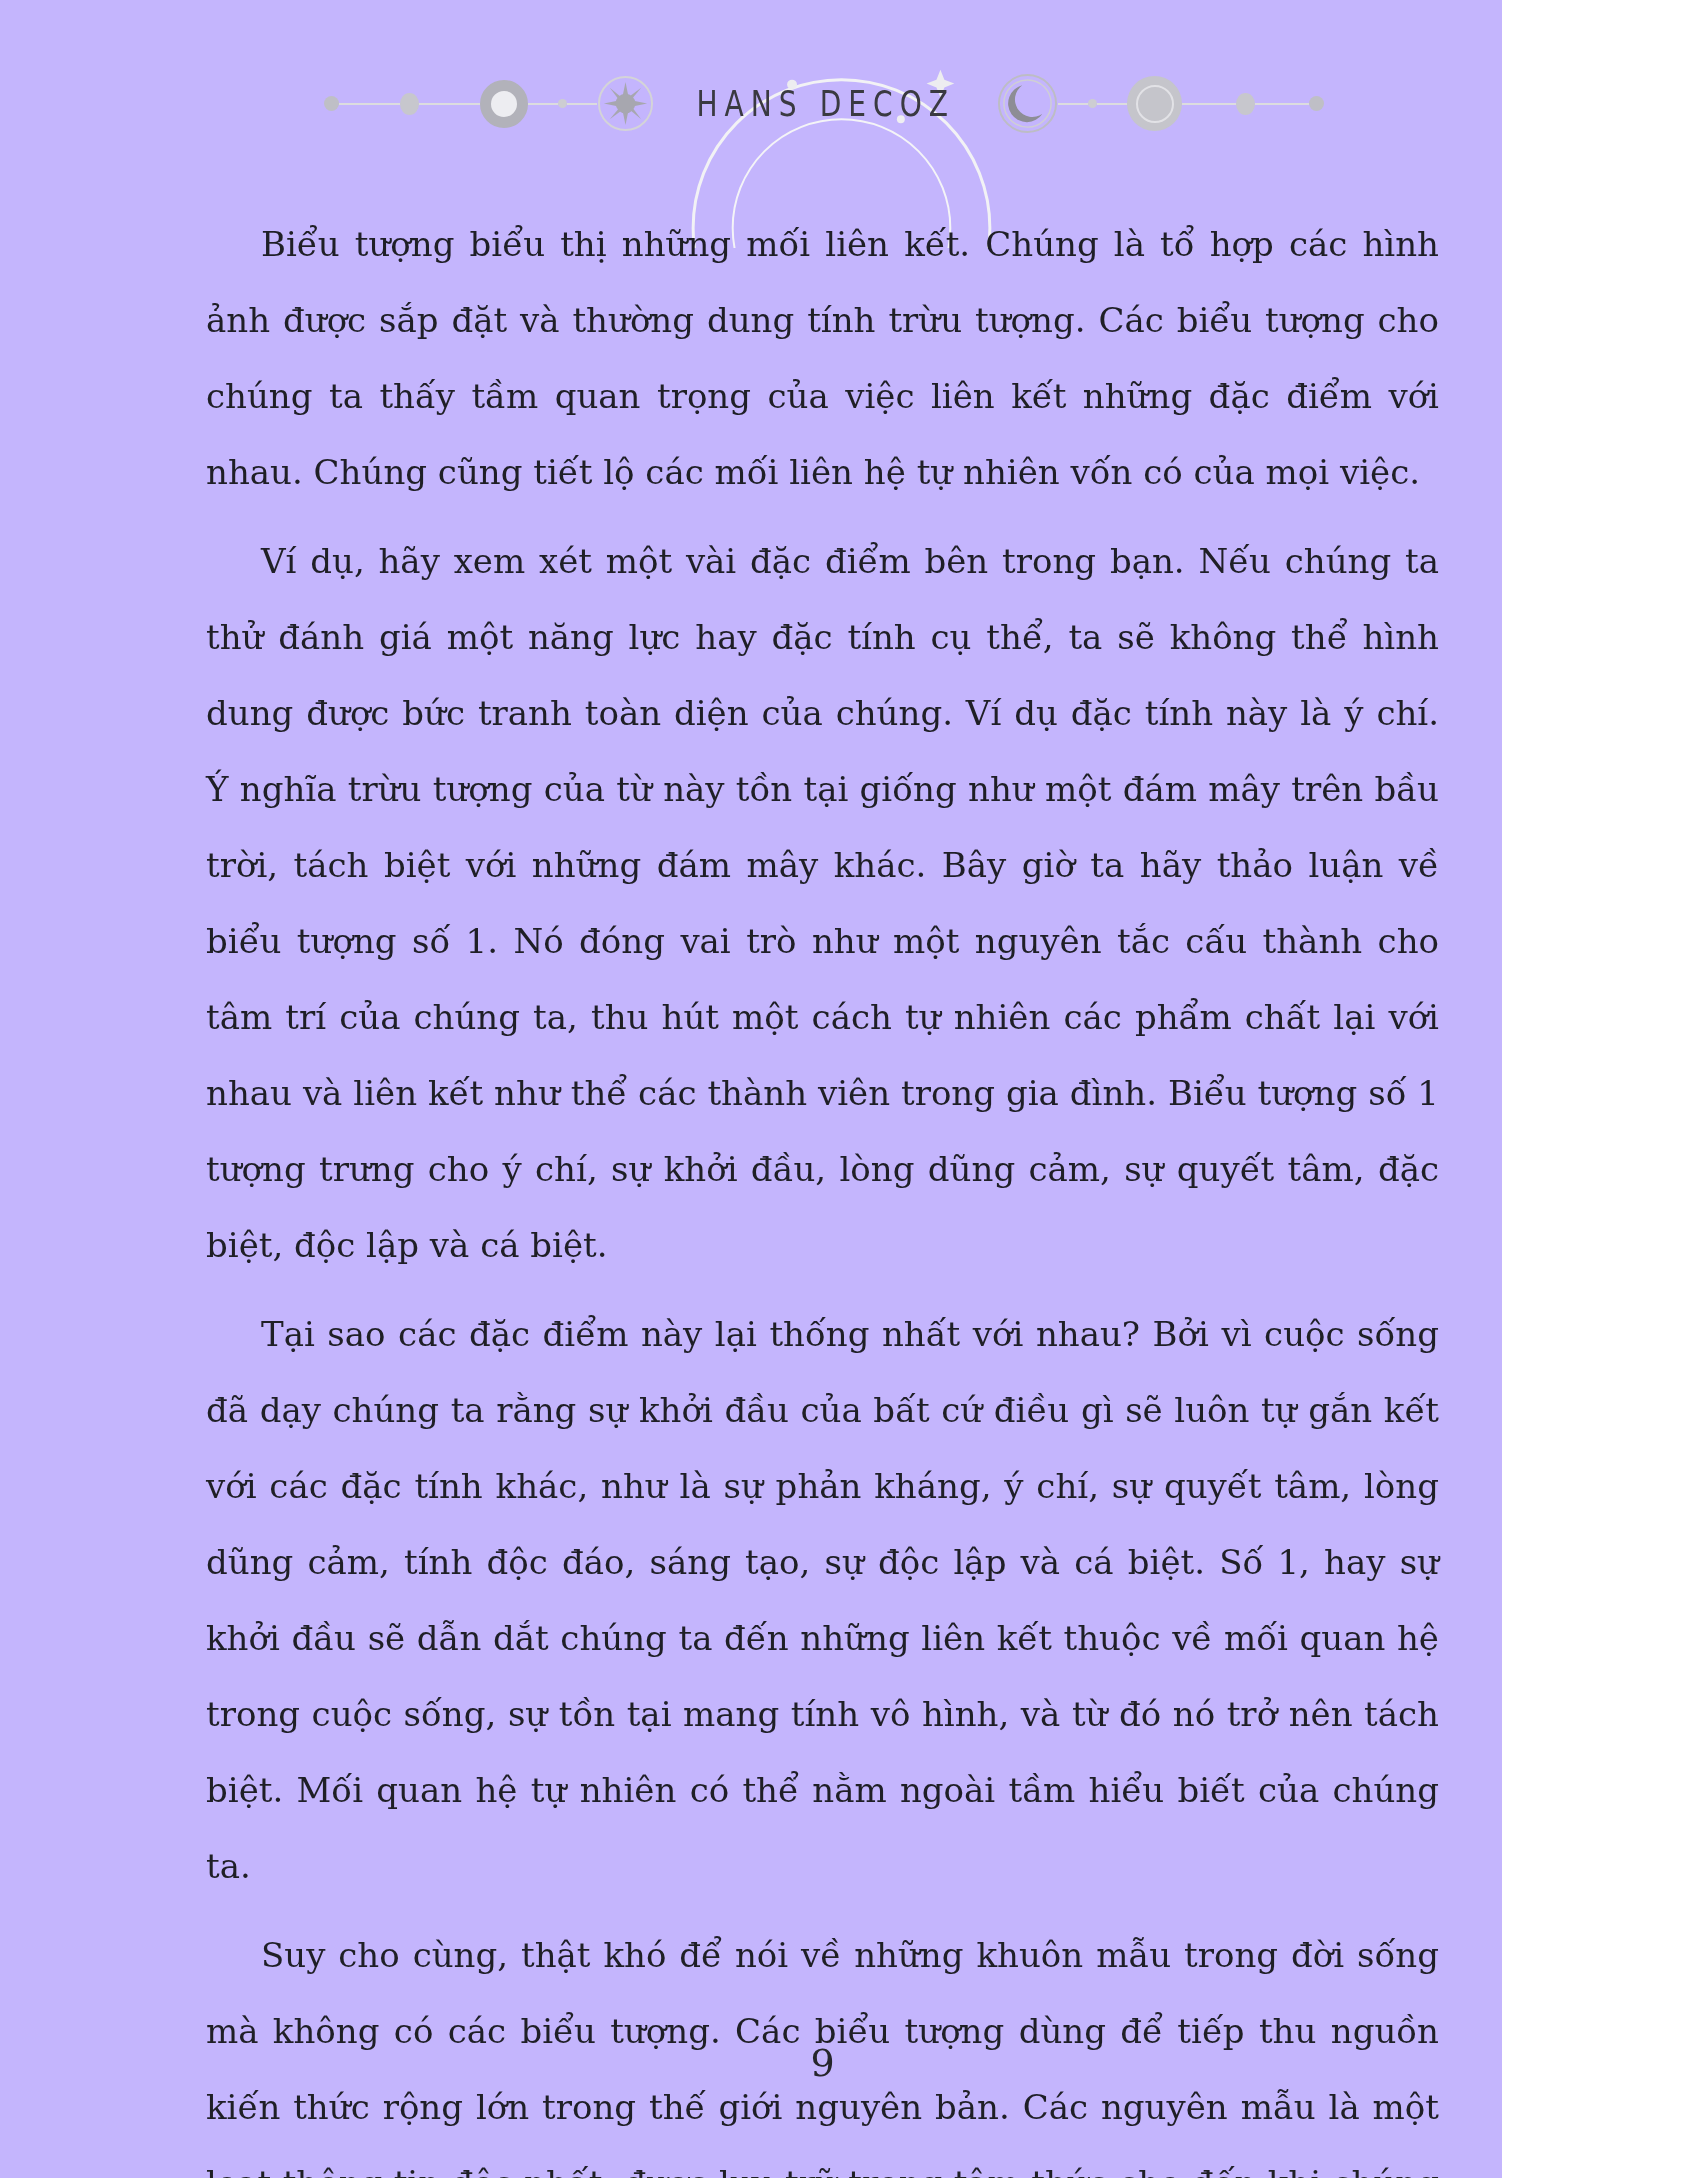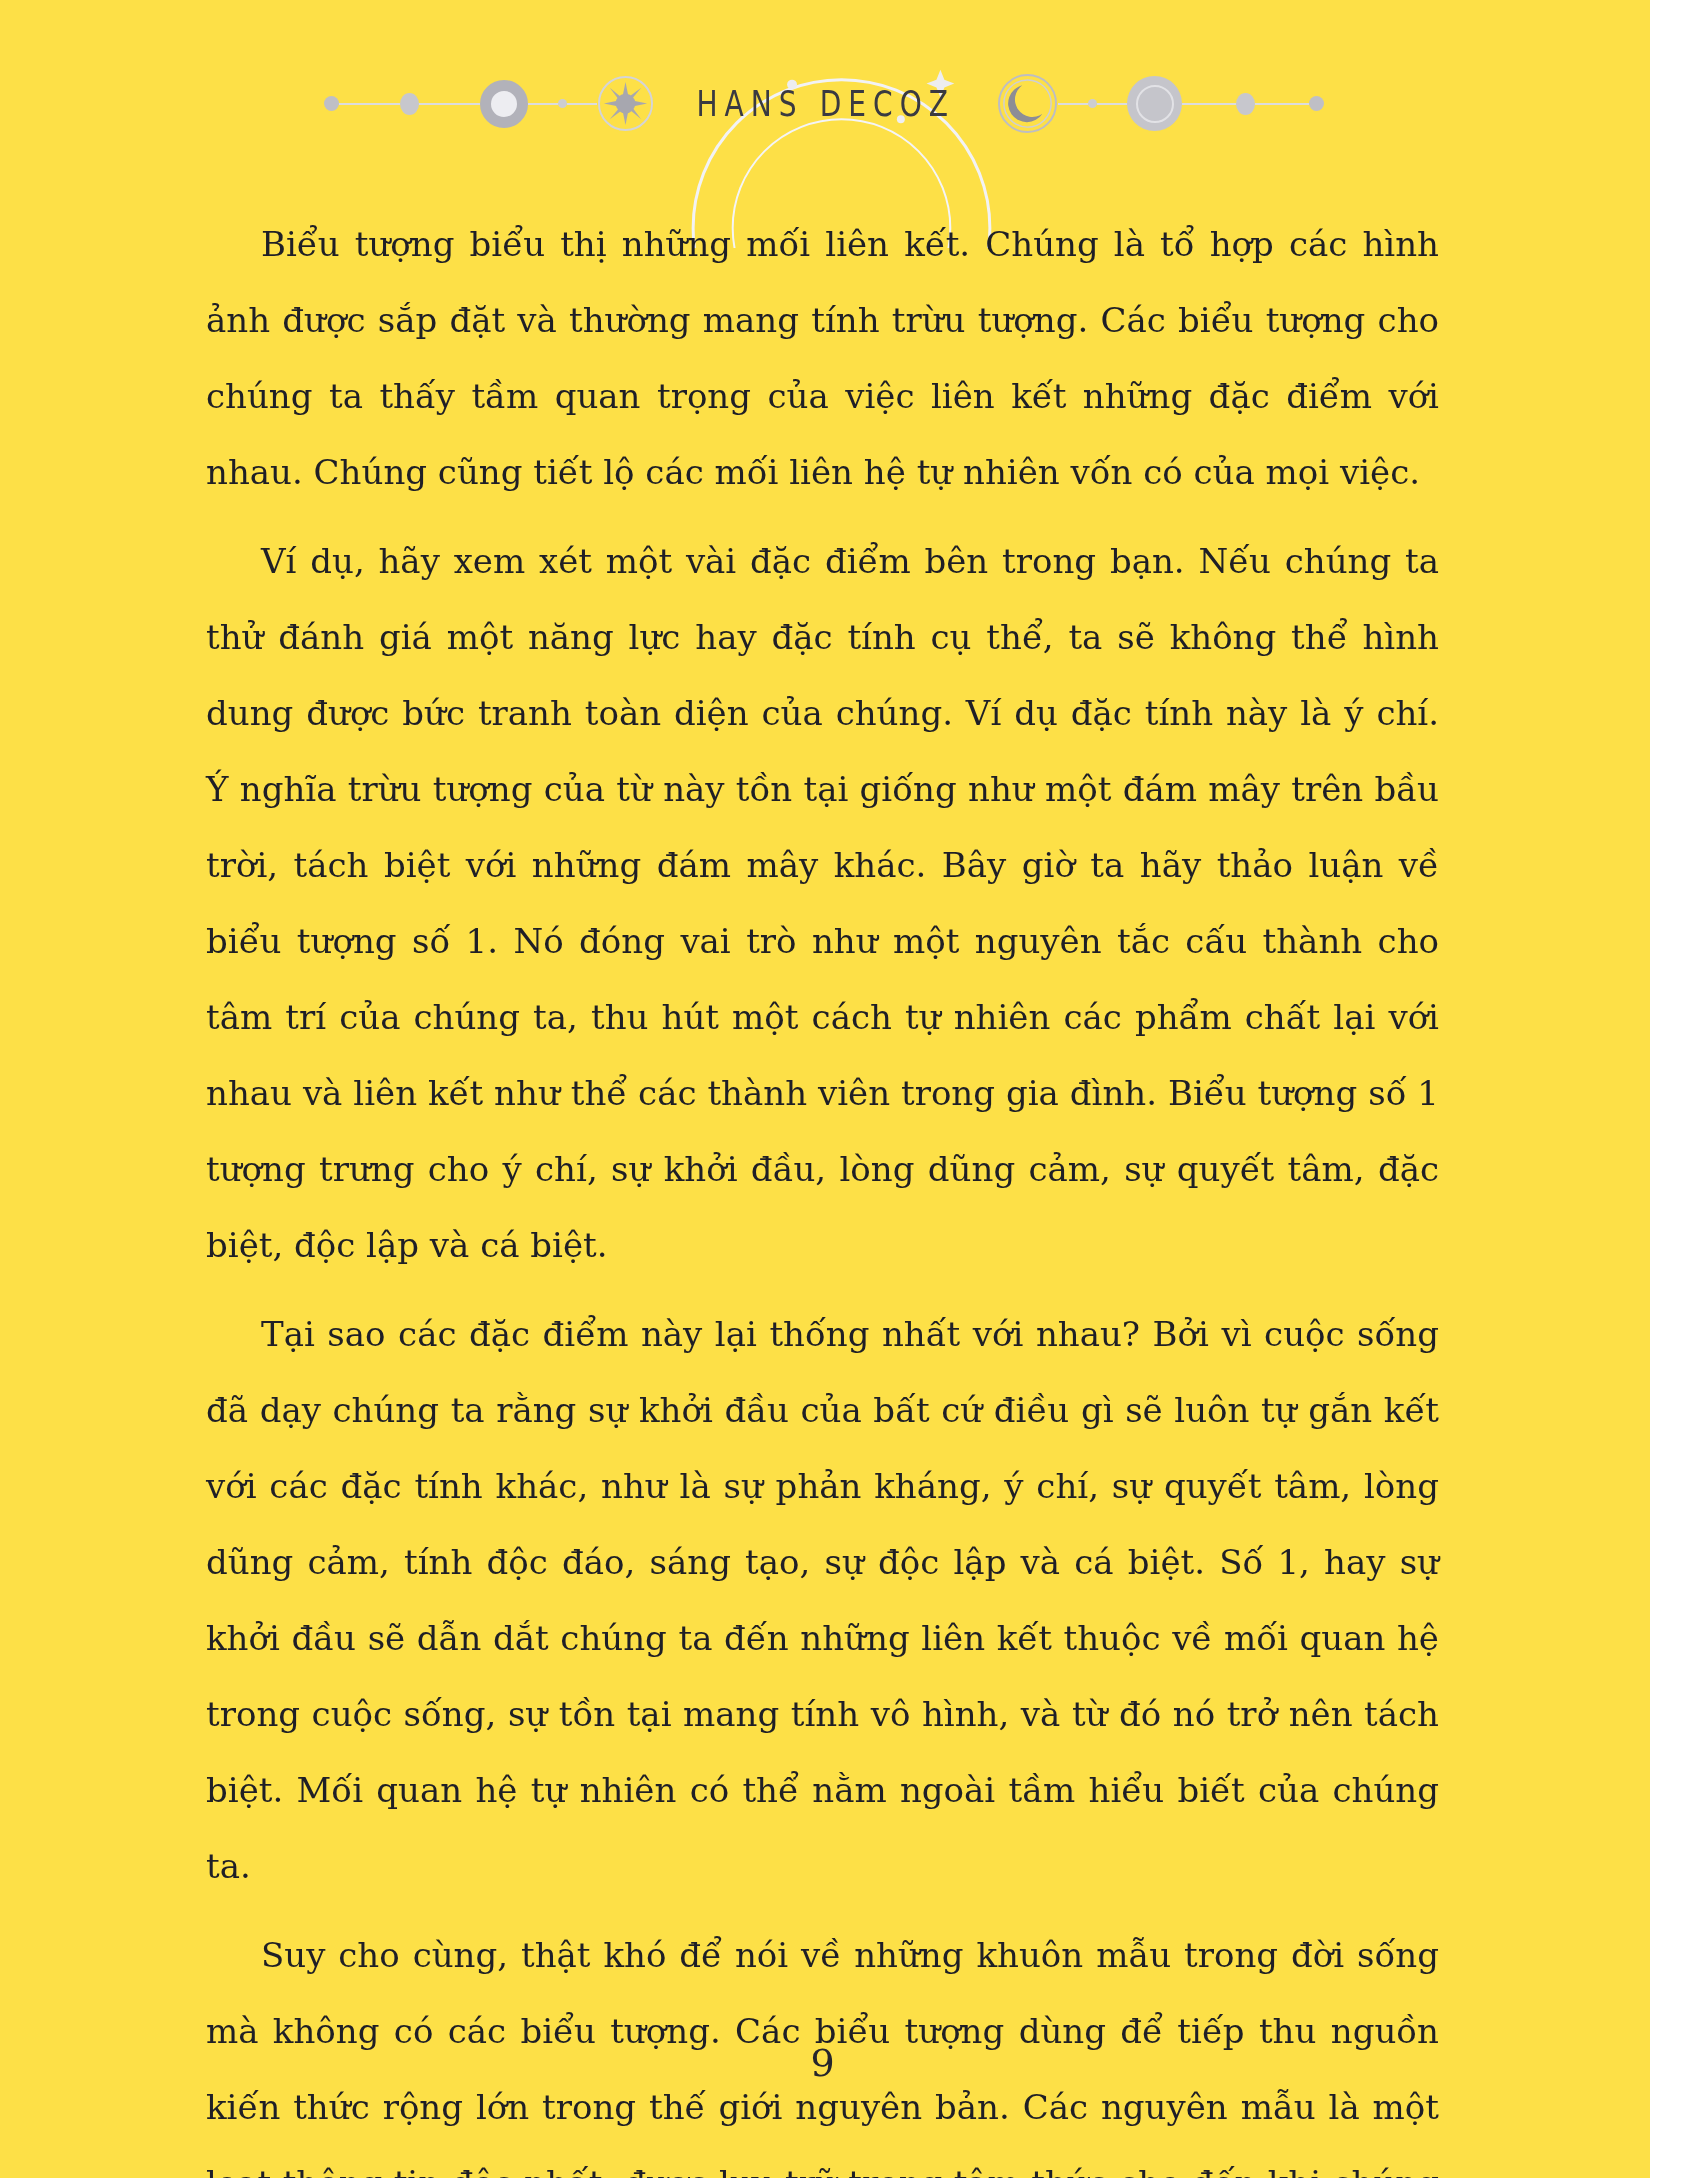--- a/index.html
+++ b/index.html
@@ -1,19 +1,19 @@
 <!DOCTYPE html>
 <html><head>
 <meta charset="utf-8">
 <style>
   html,body{margin:0;padding:0;background:#ffffff;}
   .page{
     position:relative;
-    width:1650px;height:2178px;
-    background:#fde047;
+    width:1502px;height:2178px;
+    background:#c4b5fd;
     font-family:"DejaVu Serif","Liberation Serif",serif;
     overflow:hidden;
   }
   
   .watermark{
     position:absolute;top:30px;left:614px;width:455px;height:218px;
     pointer-events:none;
   }
   .header{
     position:absolute;top:69px;left:203px;width:1242px;height:69px;
@@ -114,21 +114,21 @@
       <span class="oline w30"></span>
       <span class="ringed-r"></span>
       <span class="oline w55"></span>
       <span class="dot-m"></span>
       <span class="oline w55"></span>
       <span class="dot-s"></span>
     </span>
   </div>
 
   <div class="bodytext">
-    <p>Biểu tượng biểu thị những mối liên kết. Chúng là tổ hợp các hình ảnh được sắp đặt và thường mang tính trừu tượng. Các biểu tượng cho chúng ta thấy tầm quan trọng của việc liên kết những đặc điểm với nhau. Chúng cũng tiết lộ các mối liên hệ tự nhiên vốn có của mọi việc.</p>
+    <p>Biểu tượng biểu thị những mối liên kết. Chúng là tổ hợp các hình ảnh được sắp đặt và thường dung tính trừu tượng. Các biểu tượng cho chúng ta thấy tầm quan trọng của việc liên kết những đặc điểm với nhau. Chúng cũng tiết lộ các mối liên hệ tự nhiên vốn có của mọi việc.</p>
     <p>Ví dụ, hãy xem xét một vài đặc điểm bên trong bạn. Nếu chúng ta thử đánh giá một năng lực hay đặc tính cụ thể, ta sẽ không thể hình dung được bức tranh toàn diện của chúng. Ví dụ đặc tính này là ý chí. Ý nghĩa trừu tượng của từ này tồn tại giống như một đám mây trên bầu trời, tách biệt với những đám mây khác. Bây giờ ta hãy thảo luận về biểu tượng số 1. Nó đóng vai trò như một nguyên tắc cấu thành cho tâm trí của chúng ta, thu hút một cách tự nhiên các phẩm chất lại với nhau và liên kết như thể các thành viên trong gia đình. Biểu tượng số 1 tượng trưng cho ý chí, sự khởi đầu, lòng dũng cảm, sự quyết tâm, đặc biệt, độc lập và cá biệt.</p>
     <p>Tại sao các đặc điểm này lại thống nhất với nhau? Bởi vì cuộc sống đã dạy chúng ta rằng sự khởi đầu của bất cứ điều gì sẽ luôn tự gắn kết với các đặc tính khác, như là sự phản kháng, ý chí, sự quyết tâm, lòng dũng cảm, tính độc đáo, sáng tạo, sự độc lập và cá biệt. Số 1, hay sự khởi đầu sẽ dẫn dắt chúng ta đến những liên kết thuộc về mối quan hệ trong cuộc sống, sự tồn tại mang tính vô hình, và từ đó nó trở nên tách biệt. Mối quan hệ tự nhiên có thể nằm ngoài tầm hiểu biết của chúng ta.</p>
     <p>Suy cho cùng, thật khó để nói về những khuôn mẫu trong đời sống mà không có các biểu tượng. Các biểu tượng dùng để tiếp thu nguồn kiến thức rộng lớn trong thế giới nguyên bản. Các nguyên mẫu là một loạt thông tin độc nhất, được lưu trữ trong tâm thức cho đến khi chúng ta có thể gán ghép chúng với những diễn biến đa dạng vào trong cuộc sống của mình. Chúng truyền đạt cho chúng ta những kiến thức mà trước đây ta không biết, hoặc chưa nhận thức được.</p>
 
   </div>
 
   <div class="pagenum">9</div>
 
 </div>
 

